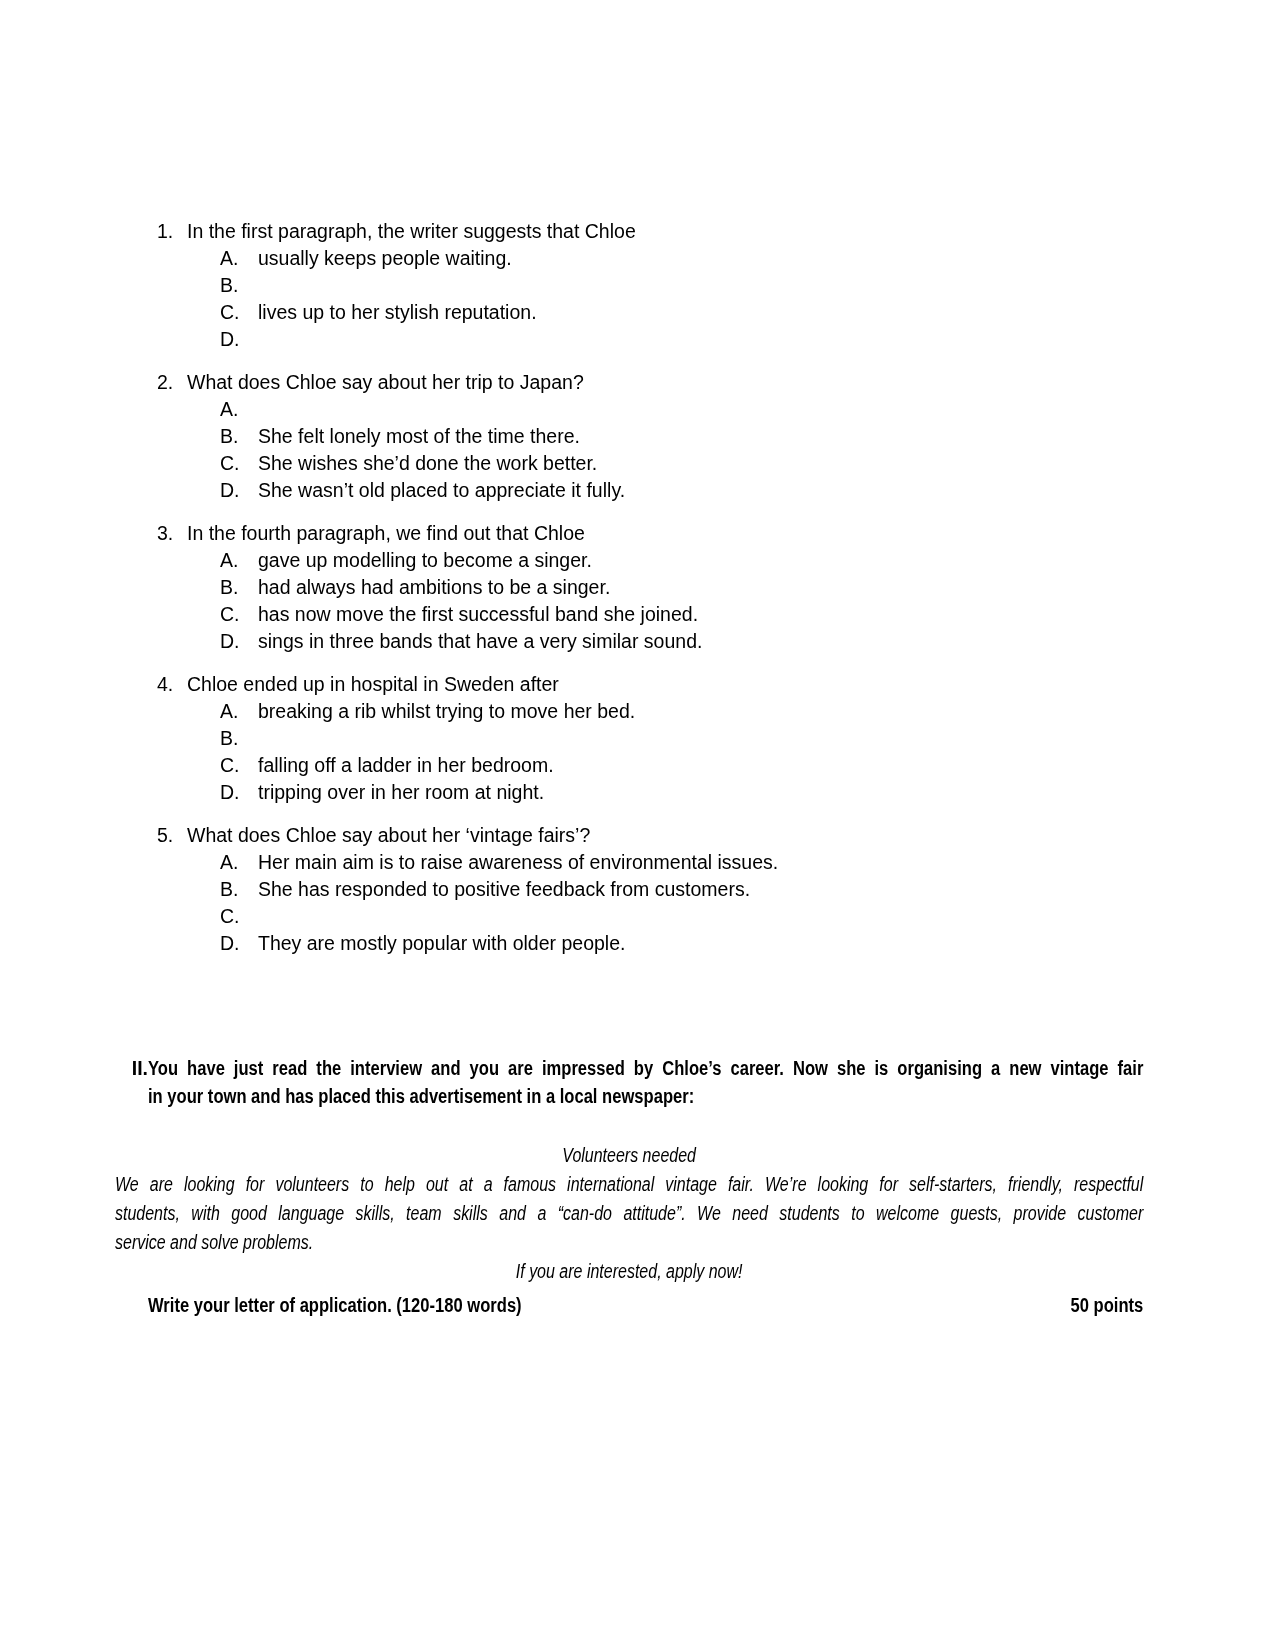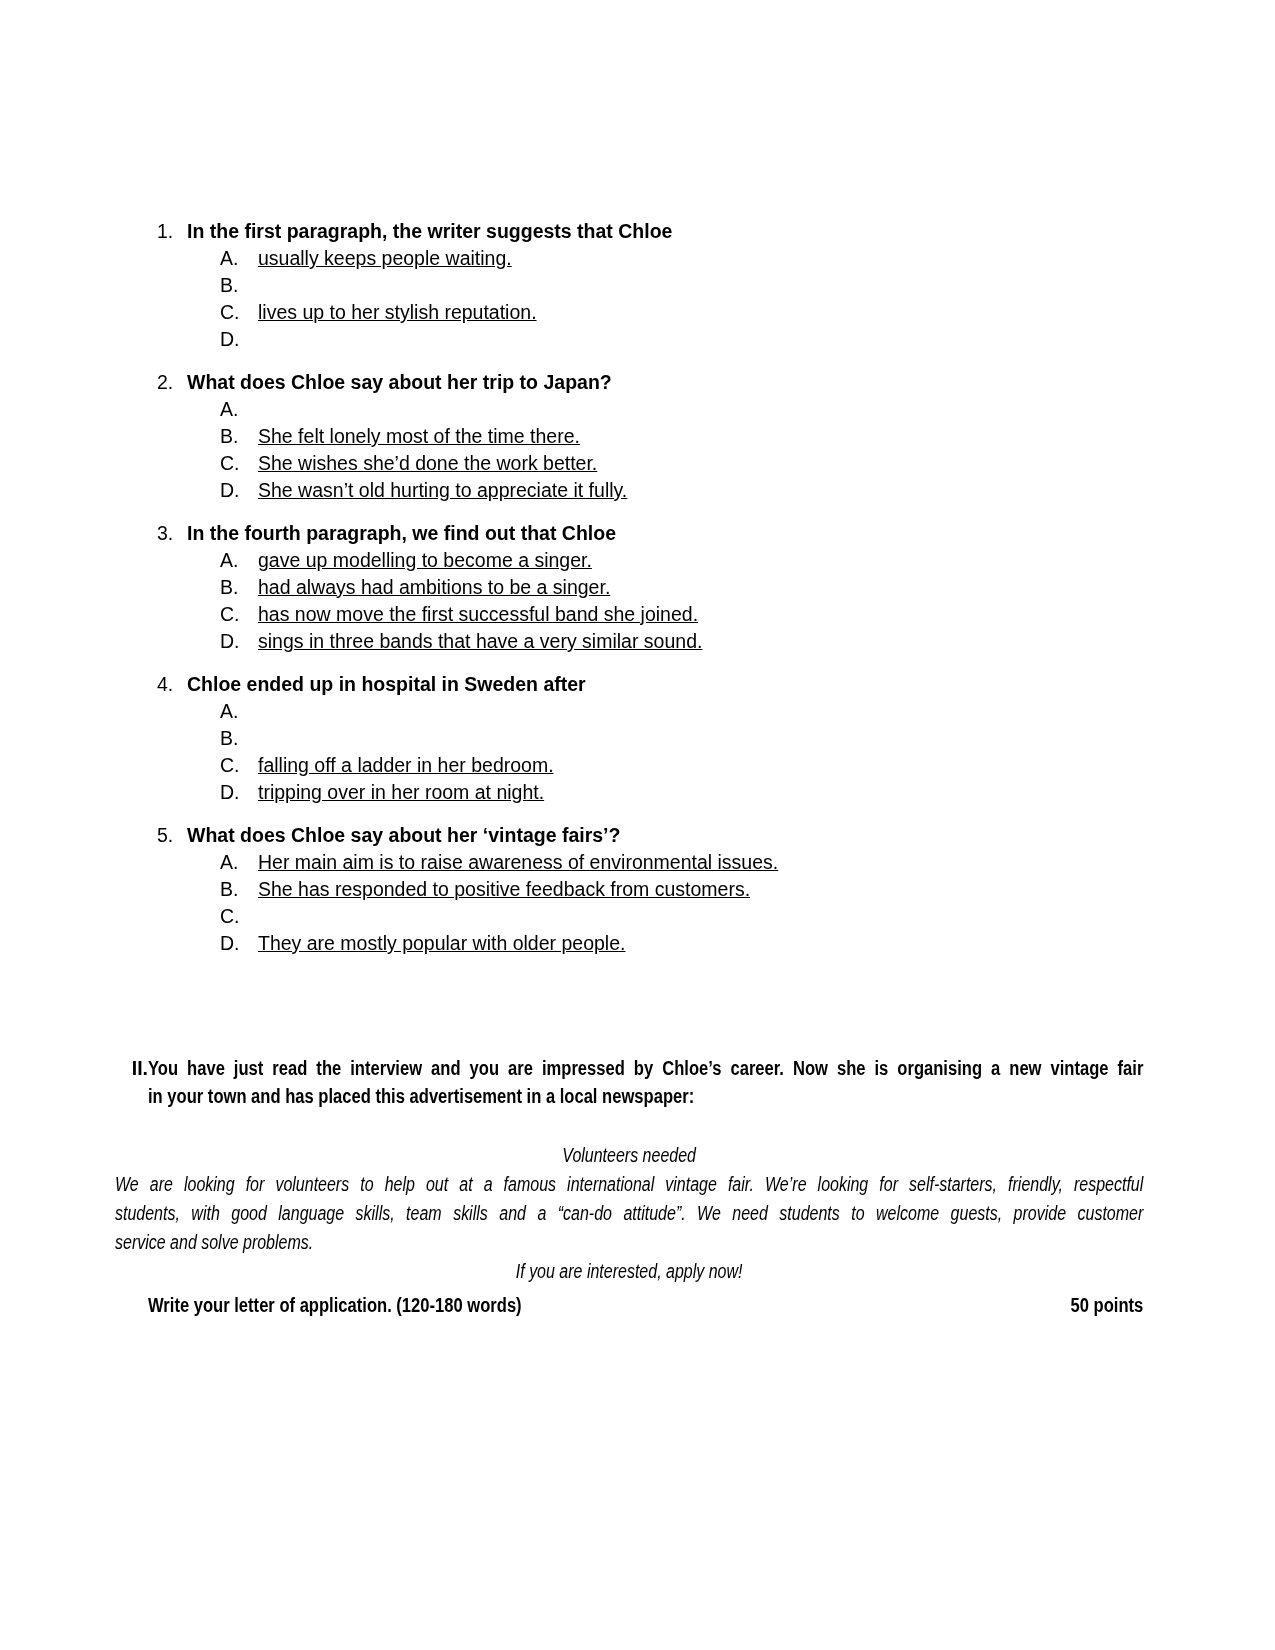--- a/index.html
+++ b/index.html
@@ -12,24 +12,24 @@
     font-family: "Liberation Sans", sans-serif;
     font-size: 19.5px;
     overflow: hidden;
   }
 
   
   .questions { position: absolute; top: 218px; left: 157px; width: 960px; }
   .q { margin-bottom: 16px; }
   .q-head { display: flex; line-height: 27px; }
   .q-num { width: 30px; flex: 0 0 30px; }
-  .q-stem { flex: 1; font-weight: bold; }
+  .q-stem { flex: 1; }
   .opt { display: flex; line-height: 27px; padding-left: 63px; }
   .opt-letter { width: 38px; flex: 0 0 38px; }
-  .opt-text { flex: 1; text-decoration: underline; }
+  .opt-text { flex: 1; }
 
   
   .section2 { position: absolute; top: 1054px; left: 102px; display: flex; font-weight: bold; }
   .s2-label { width: 46px; flex: 0 0 46px; line-height: 28px; text-align: right; }
   .s2-text {
     width: 1171px;
     transform: scaleX(0.85);
     transform-origin: 0 0;
     line-height: 28px;
   }
@@ -98,21 +98,21 @@
       <div class="opt">
         <span class="opt-letter">B.</span>
         <span class="opt-text">She felt lonely most of the time there.</span>
       </div>
       <div class="opt">
         <span class="opt-letter">C.</span>
         <span class="opt-text">She wishes she’d done the work better.</span>
       </div>
       <div class="opt">
         <span class="opt-letter">D.</span>
-        <span class="opt-text">She wasn’t old hurting to appreciate it fully.</span>
+        <span class="opt-text">She wasn’t old placed to appreciate it fully.</span>
       </div>
     </div>
 
     <div class="q">
       <div class="q-head">
         <span class="q-num">3.</span>
         <span class="q-stem">In the fourth paragraph, we find out that Chloe</span>
       </div>
       <div class="opt">
         <span class="opt-letter">A.</span>
@@ -132,20 +132,21 @@
       </div>
     </div>
 
     <div class="q">
       <div class="q-head">
         <span class="q-num">4.</span>
         <span class="q-stem">Chloe ended up in hospital in Sweden after</span>
       </div>
       <div class="opt">
         <span class="opt-letter">A.</span>
+        <span class="opt-text">breaking a rib whilst trying to move her bed.</span>
       </div>
       <div class="opt">
         <span class="opt-letter">B.</span>
       </div>
       <div class="opt">
         <span class="opt-letter">C.</span>
         <span class="opt-text">falling off a ladder in her bedroom.</span>
       </div>
       <div class="opt">
         <span class="opt-letter">D.</span>

